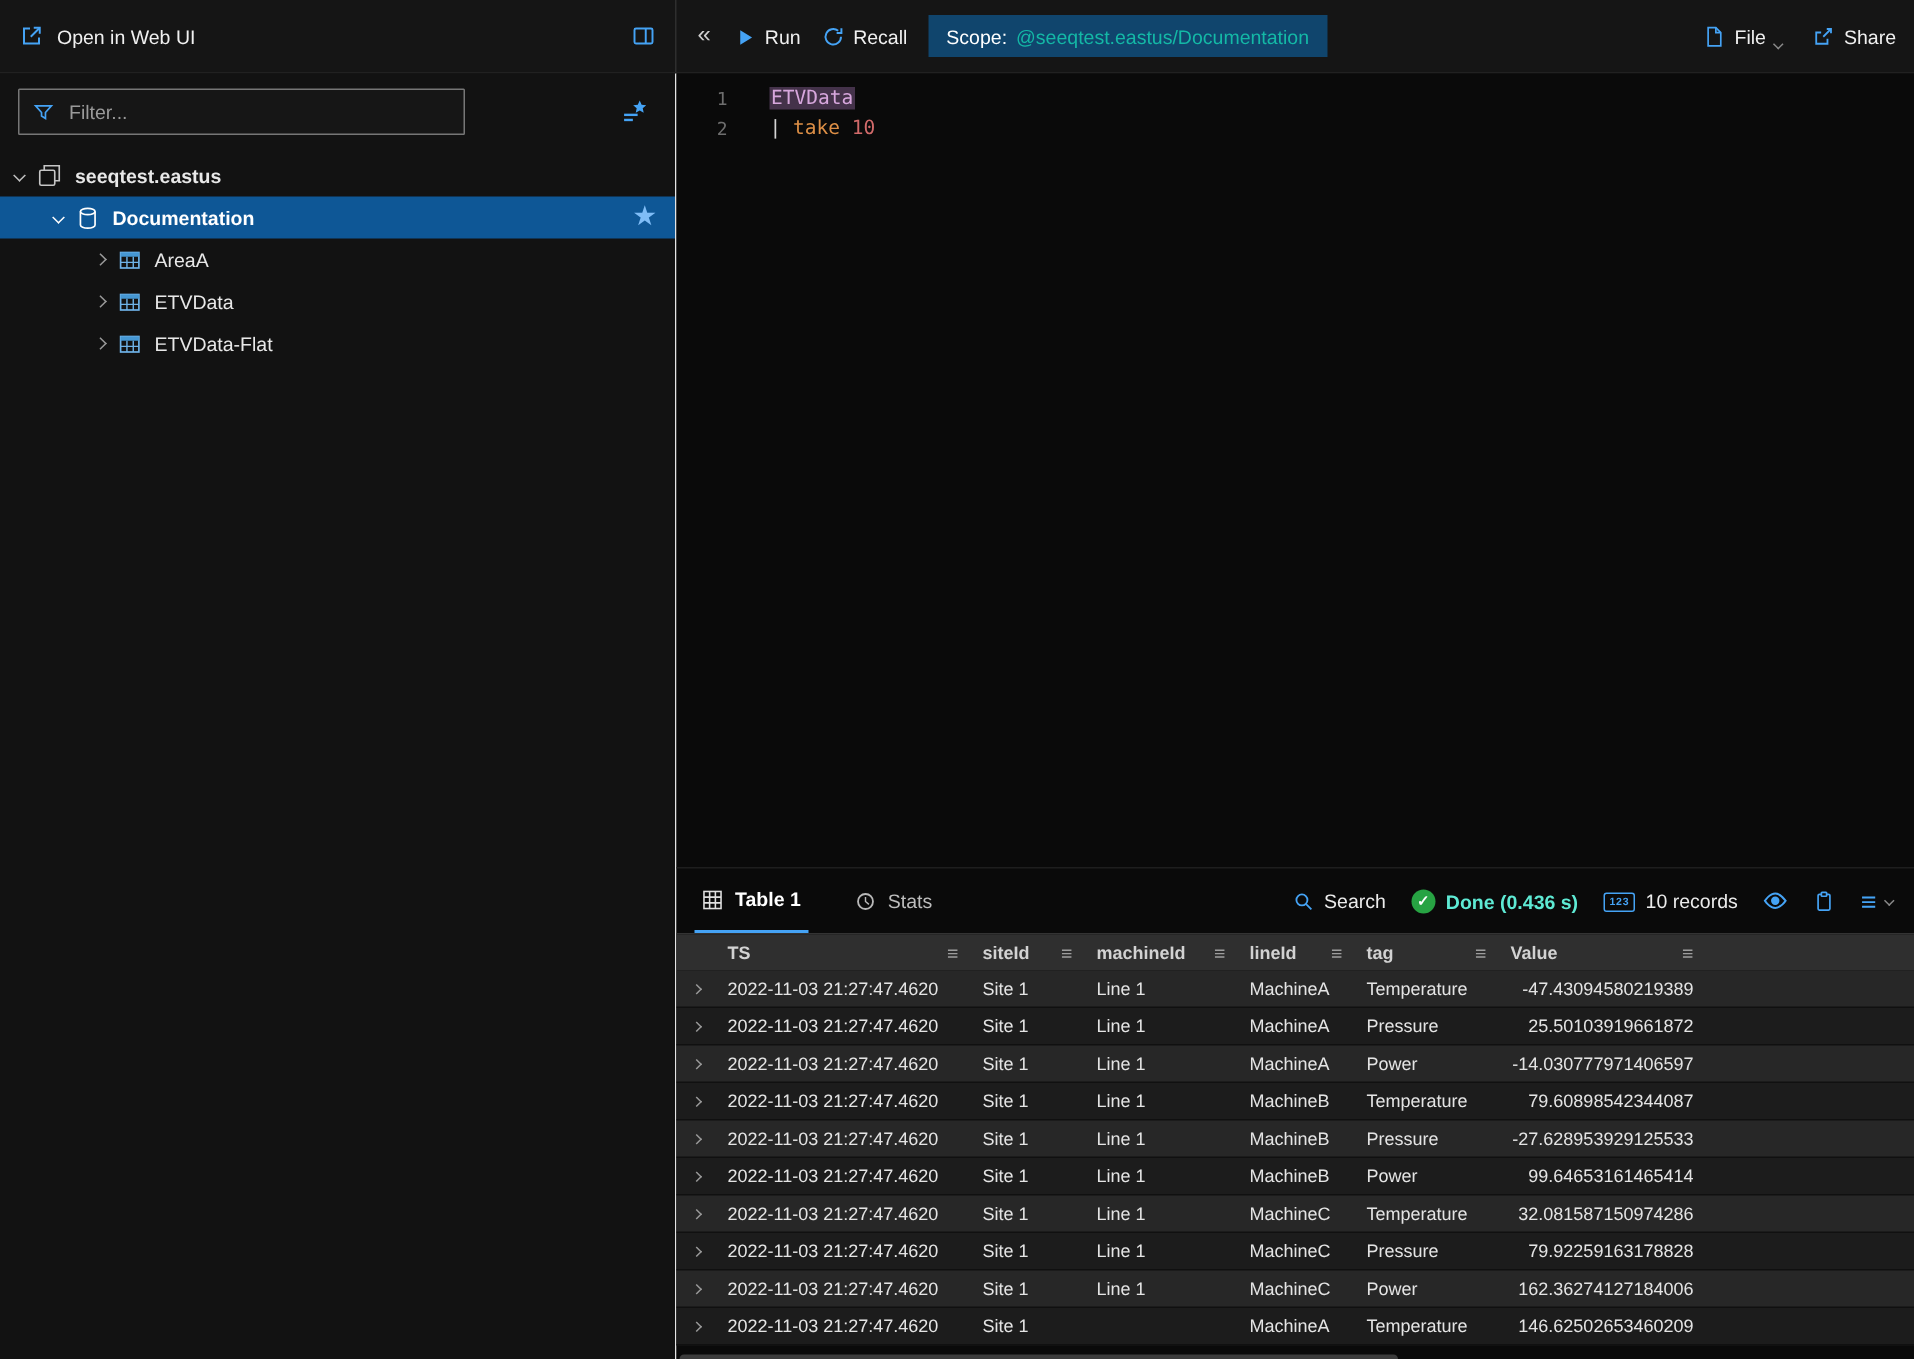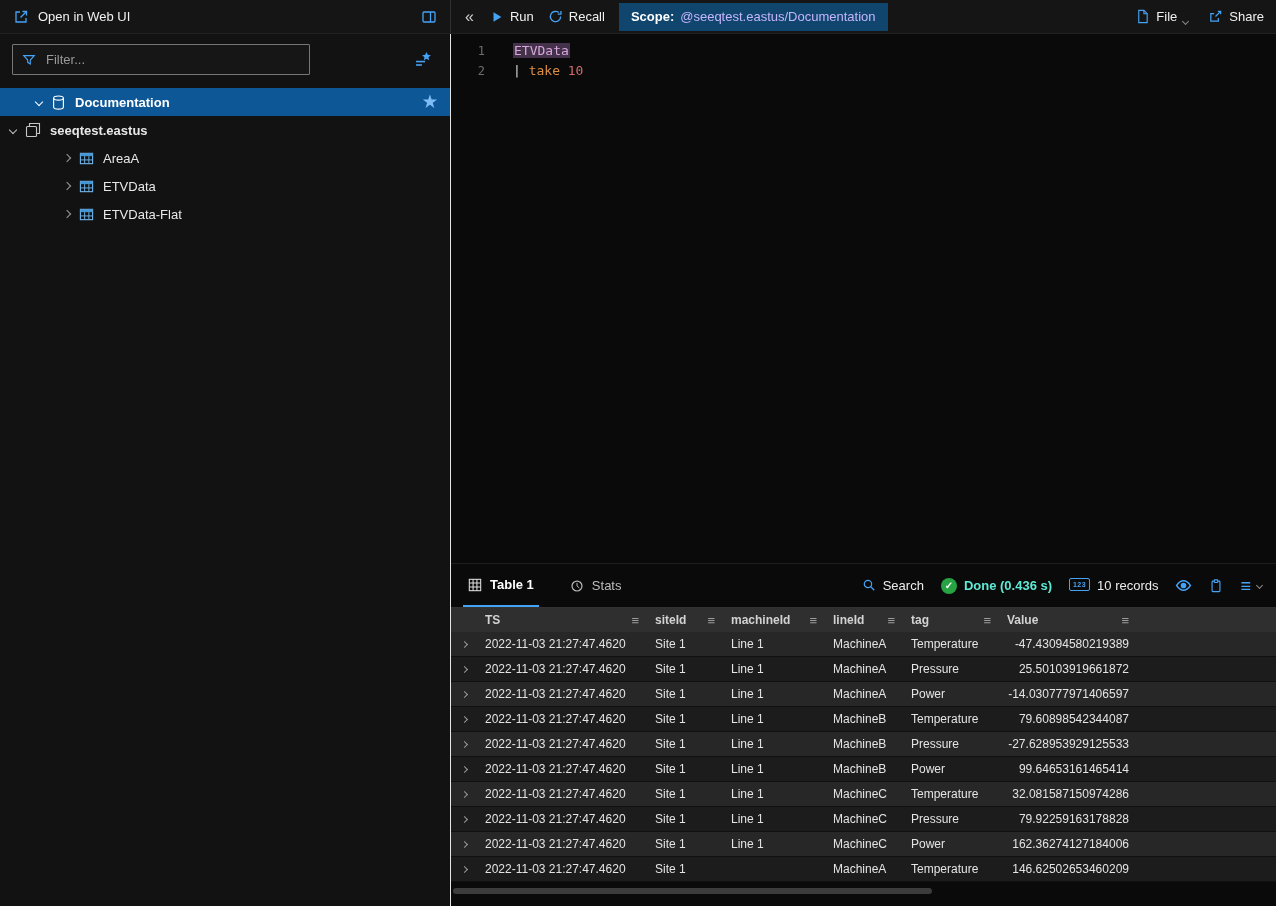--- a/index.html
+++ b/index.html
@@ -5,31 +5,31 @@
   :root{
     --accent:#45a3f5;
     --selection:#0e5796;
     --success:#27a343;
   }
   *{box-sizing:border-box}
   body{margin:0;background:#0a0a0a;color:#e6e6e6;font-family:"Liberation Sans",sans-serif}
   .app{width:1276px;height:906px;overflow:hidden;display:flex;flex-direction:column;background:#0a0a0a}
 
   
-  .topbar{height:34px;min-height:34px;display:flex;background:#151515;border-bottom:1px solid #212121}
+  .topbar{height:49px;min-height:34px;display:flex;background:#151515;border-bottom:1px solid #212121}
   .topbar-left{width:451px;min-width:451px;display:flex;align-items:center;gap:9px;padding-left:13px;border-right:1px solid #2e2e2e}
   .open-label{font-size:13px;color:#f0f0f0}
   .split-icon{margin-left:auto;margin-right:13px;color:var(--accent);display:flex}
   .topbar-right{flex:1;display:flex;align-items:center;gap:14px;padding:0 12px}
   .collapse{color:#cfcfcf;font-size:16px;padding:0 2px;cursor:pointer}
   .tb-btn{display:flex;align-items:flex-end;gap:6px;font-size:13px;color:#f0f0f0;cursor:pointer}
   .tb-btn svg{color:var(--accent)}
   .scope{display:flex;align-items:center;height:28px;background:#10456d;padding:0 12px;font-size:13px;cursor:pointer}
-  .scope-label{font-weight:bold;color:#ffffff;margin-right:6px}
-  .scope-value{color:#c4b5fd}
+  .scope-label{font-weight:normal;color:#ffffff;margin-right:6px}
+  .scope-value{color:#14b8a6}
   .tb-right-group{margin-left:auto;display:flex;align-items:center;gap:20px}
 
   
   .chev{display:inline-block;width:6px;height:6px;border-right:1.6px solid #c2c2c2;border-bottom:1.6px solid #c2c2c2}
   .chev.down{transform:rotate(45deg)}
   .chev.right{transform:rotate(-45deg)}
   .chev.sm{width:5px;height:5px;border-width:1.5px}
   .chev.gray{border-color:#9a9a9a}
   .chev.white{border-color:#ffffff}
   .chev.dim{border-color:#8a8a8a}
@@ -66,21 +66,21 @@
   .tok-kw{color:#dd8f46}
   .tok-num{color:#d16a6a}
 
   
   .results{flex:1;border-top:1px solid #1e1e1e;display:flex;flex-direction:column;min-height:0;background:#0a0a0a}
   .res-toolbar{height:44px;min-height:44px;display:flex;align-items:center;padding:0 14px 0 12px;border-bottom:1px solid #333333}
   .tab{height:100%;display:flex;align-items:center;gap:8px;font-size:13px;padding:0 5px;cursor:pointer}
   .tab.active{font-weight:bold;border-bottom:2px solid var(--accent);color:#ffffff}
   .tab.inactive{color:#bdbdbd;margin-left:26px}
   .res-right{margin-left:auto;display:flex;align-items:center;gap:17px}
-  .res-item{display:flex;align-items:flex-start;gap:7px;font-size:13px;color:#ececec;cursor:pointer}
+  .res-item{display:flex;align-items:flex-end;gap:7px;font-size:13px;color:#ececec;cursor:pointer}
   .res-item svg{color:var(--accent)}
   .status-circle{width:16px;height:16px;border-radius:50%;background:var(--success);color:#ffffff;font-size:10px;display:flex;align-items:center;justify-content:center;font-weight:bold}
   .status-label{font-weight:bold;color:#5eead4}
   .records-box{height:13px;min-width:21px;border:1px solid var(--accent);color:var(--accent);font-size:7px;display:flex;align-items:center;justify-content:center;border-radius:2px;padding:0 2px;letter-spacing:.5px;font-weight:bold}
   .icon-btn{color:var(--accent);display:flex;cursor:pointer}
   .menu-glyph{font-size:18px;color:var(--accent);line-height:1;font-weight:bold}
   .menu-group{display:flex;align-items:center;gap:6px;cursor:pointer}
 
   
   .grid{}
@@ -172,41 +172,41 @@
         <span class="fav-filter">
           <svg viewBox="0 0 16 16" width="17" height="17" fill="currentColor">
               <path d="M10.8 1l1.2 2.6 2.9.3-2.2 1.9.6 2.8-2.5-1.4-2.5 1.4.6-2.8-2.2-1.9 2.9-.3z"></path>
               <rect x="1" y="9.2" width="8.5" height="1.5"></rect>
               <rect x="1" y="12.4" width="5.5" height="1.5"></rect>
             </svg>
         </span>
       </div>
 
       <div class="tree">
+        <div class="tree-row cluster">
+          <span class="chev down"></span>
+          <span class="tree-icon">
+            <svg viewBox="0 0 16 16" width="16" height="16" fill="none" stroke="currentColor" stroke-width="1.1">
+                <rect x="1.5" y="4.5" width="10" height="10" rx="1"></rect>
+                <path d="M4.5 4.5v-3h10v10h-3"></path>
+              </svg>
+          </span>
+          <span>seeqtest.eastus</span>
+        </div>
+
         <div class="tree-row db">
           <span class="chev down white"></span>
           <span class="tree-icon">
             <svg viewBox="0 0 16 16" width="15" height="15" fill="none" stroke="currentColor" stroke-width="1.2">
                 <ellipse cx="8" cy="3.2" rx="5.2" ry="2.2"></ellipse>
                 <path d="M2.8 3.2v9.6c0 1.2 2.3 2.2 5.2 2.2s5.2-1 5.2-2.2V3.2"></path>
               </svg>
           </span>
           <span>Documentation</span>
           <span class="fav-star">★</span>
-        </div>
-
-        <div class="tree-row cluster">
-          <span class="chev down"></span>
-          <span class="tree-icon">
-            <svg viewBox="0 0 16 16" width="16" height="16" fill="none" stroke="currentColor" stroke-width="1.1">
-                <rect x="1.5" y="4.5" width="10" height="10" rx="1"></rect>
-                <path d="M4.5 4.5v-3h10v10h-3"></path>
-              </svg>
-          </span>
-          <span>seeqtest.eastus</span>
         </div>
 
         <div class="tree-row tbl">
           <span class="chev right gray"></span>
           <span class="tree-icon">
             <svg viewBox="0 0 16 16" width="15" height="15">
                 <rect x="1.5" y="2.5" width="13" height="11" fill="none" stroke="#6fb3e8" stroke-width="1.2"></rect>
                 <rect x="1.5" y="2.5" width="13" height="3" fill="#4597d3"></rect>
                 <line x1="6" y1="5.5" x2="6" y2="13.5" stroke="#6fb3e8"></line>
                 <line x1="10.5" y1="5.5" x2="10.5" y2="13.5" stroke="#6fb3e8"></line>

